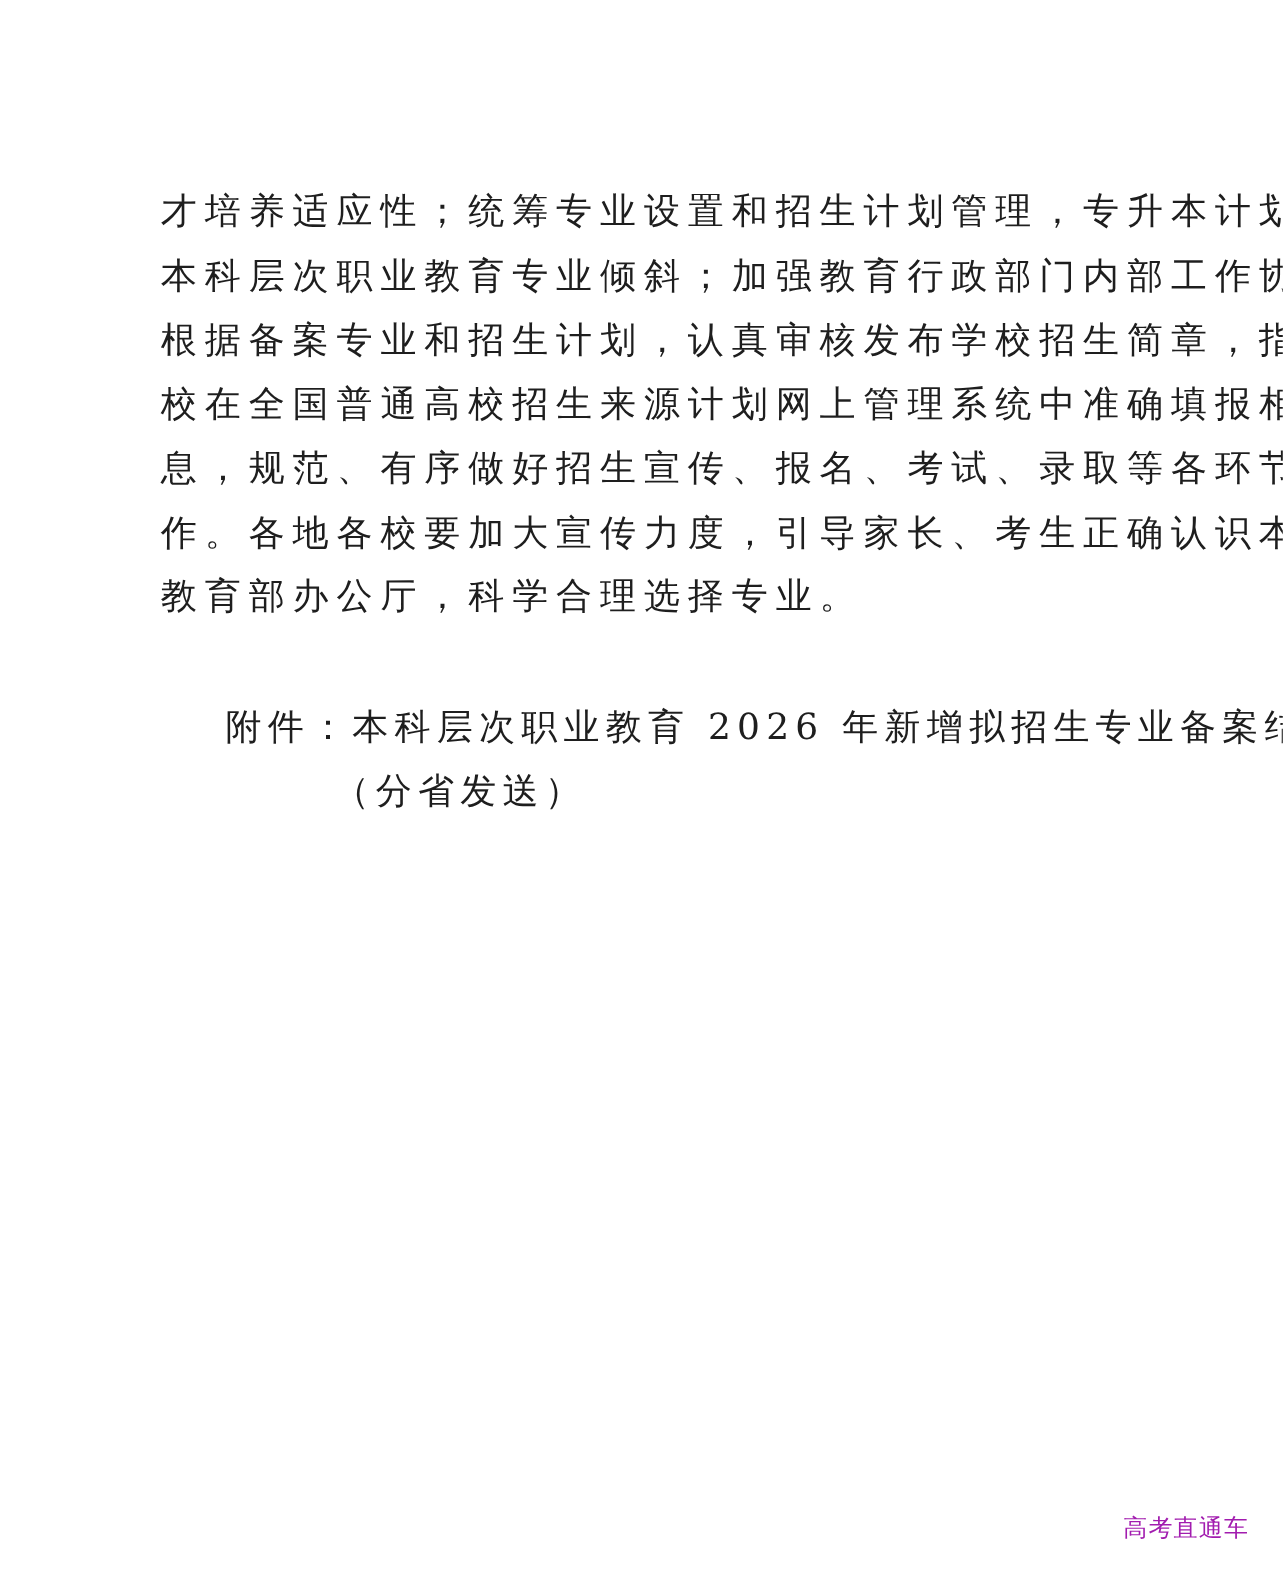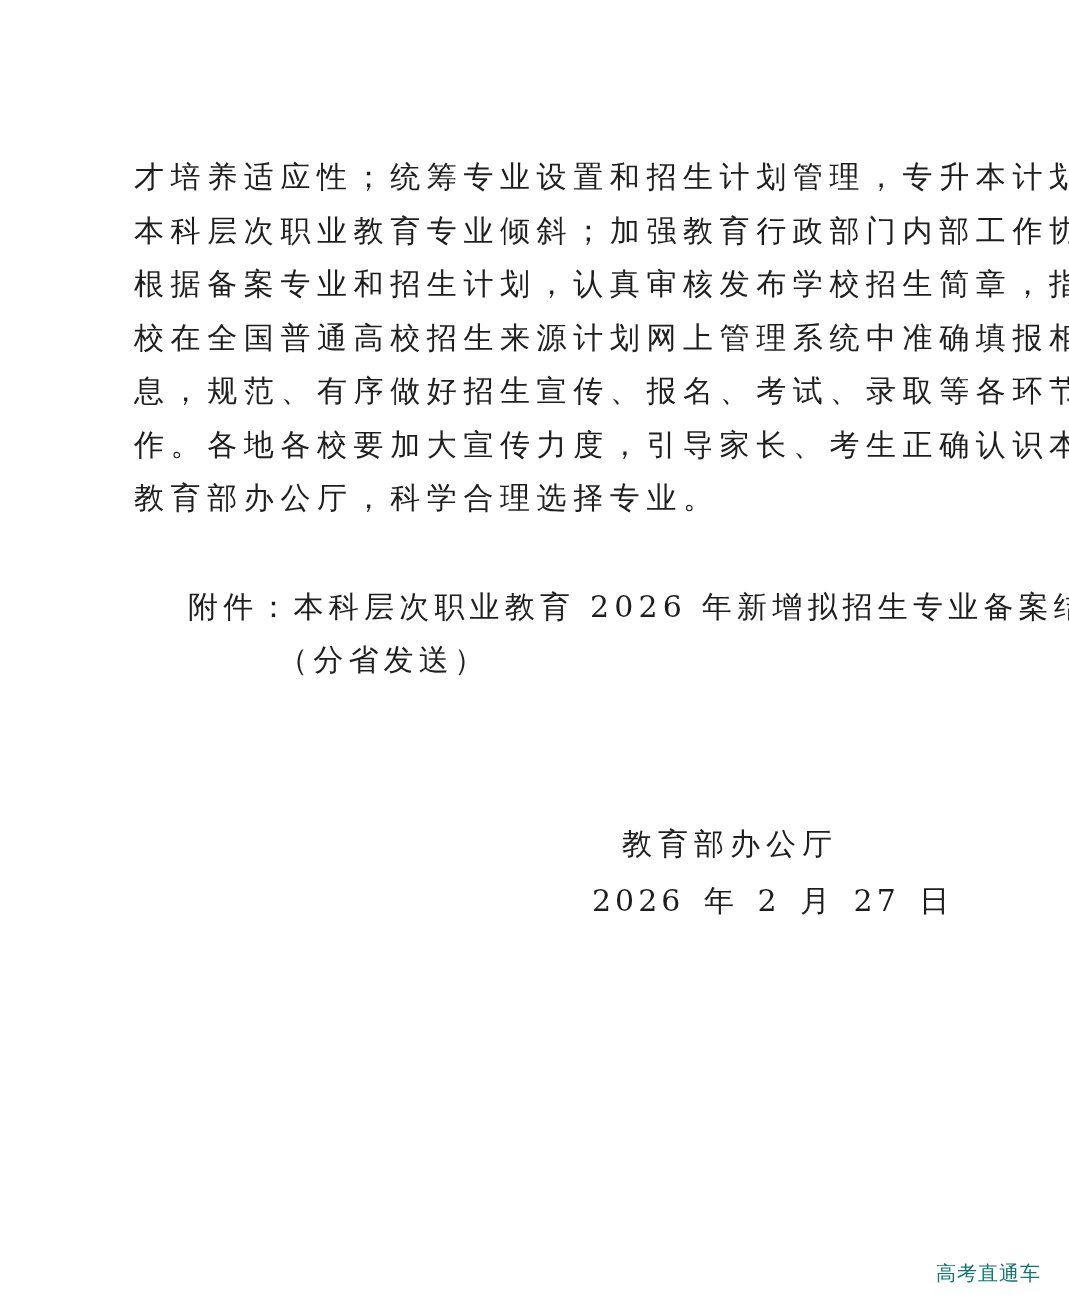--- a/index.html
+++ b/index.html
@@ -67,21 +67,21 @@
       display: block;
       letter-spacing: 4px;
       word-spacing: 6px;
     }
     .watermark {
       position: absolute;
       right: 28px;
       bottom: 25px;
       font-family: "DejaVu Sans", "Liberation Sans", sans-serif;
       font-size: 20px;
-      color: #0f766e;
+      color: #a21caf;
       letter-spacing: 1px;
     }
   </style>
 </head>
 <body>
 
 <div class="page">
 
   <div class="body-text">
     <span class="line">才培养适应性；统筹专业设置和招生计划管理，专升本计划要向</span>
@@ -91,20 +91,16 @@
     <span class="line">息，规范、有序做好招生宣传、报名、考试、录取等各环节工</span>
     <span class="line">作。各地各校要加大宣传力度，引导家长、考生正确认识本科层</span>
     <span class="line">教育部办公厅，科学合理选择专业。</span>
   </div>
 
   <div class="attachment">
     <span>附件：本科层次职业教育 2026 年新增拟招生专业备案结果</span>
     <span class="line2">（分省发送）</span>
   </div>
 
-  <div class="signature">
-    <span class="org">教育部办公厅</span>
-    <span class="date">2026 年 2 月 27 日</span>
-  </div>
 
   <div class="watermark">高考直通车</div>
 
 </div>
 
 </body></html>

